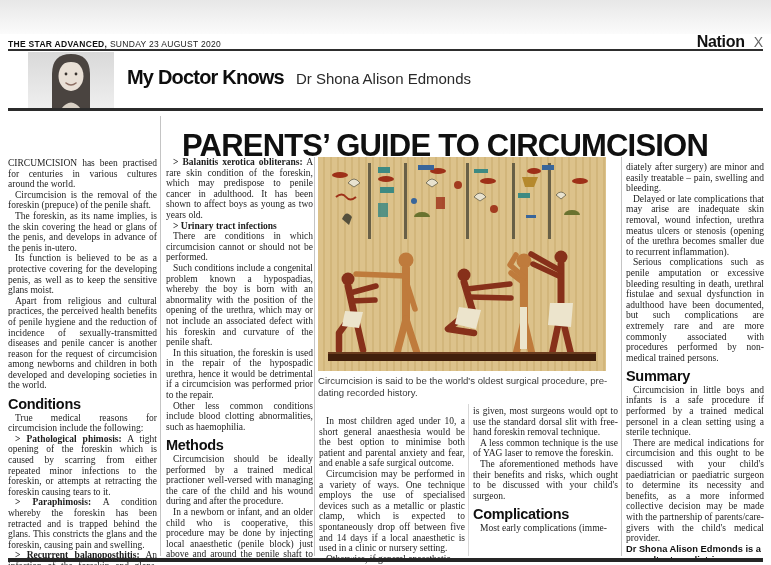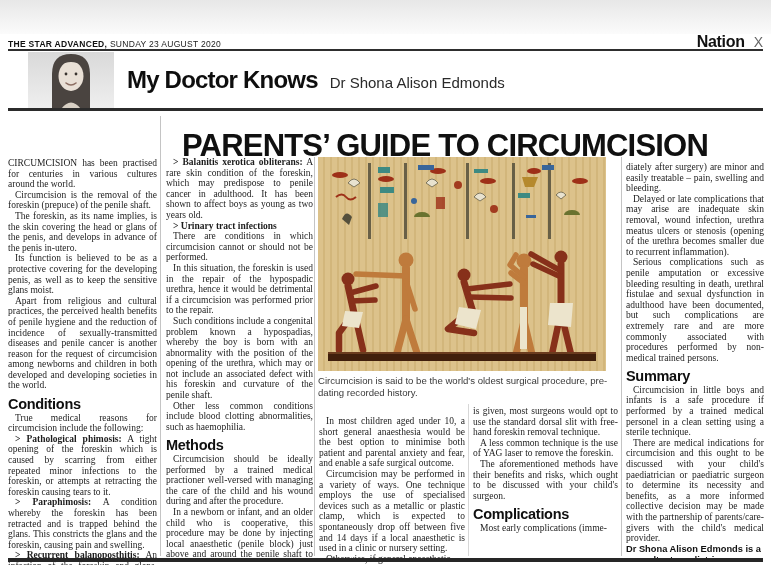--- a/index.html
+++ b/index.html
@@ -13,21 +13,21 @@
   .pubdate{font-size:8.5px;letter-spacing:.3px;color:#111;}
   .pubdate b{font-weight:bold;}
   .pubdate span{font-weight:normal;color:#222;}
   .sectionwrap{display:flex;align-items:baseline;gap:9px;}
   .section{font-size:16px;font-weight:bold;color:#111;letter-spacing:-.3px;}
   .pageletter{font-size:14px;color:#666;}
   .rule1{position:absolute;left:8px;right:8px;top:49px;height:2px;background:#2e2e2e;}
   .photo{position:absolute;left:28px;top:52px;width:86px;height:57px;overflow:hidden;background:#cfcfcf;}
   .mast{position:absolute;left:127px;top:66px;display:flex;align-items:baseline;gap:12px;
         font-family:"Liberation Sans",sans-serif;}
-  .masttitle{font-size:24px;font-weight:800;letter-spacing:-.8px;color:#0e0e0e;}
+  .masttitle{font-size:20px;font-weight:800;letter-spacing:-.8px;color:#0e0e0e;}
   .mastauthor{font-size:15px;color:#2a2a2a;}
   .rule2{position:absolute;left:8px;right:8px;top:108px;height:3px;background:#2b2b2b;}
   .headline{position:absolute;left:166px;top:112px;width:600px;height:42px;
             font-family:"Liberation Sans",sans-serif;font-weight:800;font-size:31px;
             letter-spacing:-.8px;color:#101010;white-space:nowrap;}
   .col{position:absolute;text-align:justify;font-size:9.5px;line-height:10.6px;overflow:hidden;}
   .col p{margin:0;text-indent:7px;}
   .col p.ni{text-indent:0;}
   .colhead{font-family:"Liberation Sans",sans-serif;font-weight:bold;font-size:14.5px;
            letter-spacing:-.3px;margin:8px 0 3px;text-indent:0;color:#0f0f0f;}
@@ -107,22 +107,22 @@
     <p>True medical reasons for circumcision include the following:</p>
     <p><b class="lead">&gt; Pathological phimosis:</b><span> A tight opening of the foreskin which is caused by scarring from either repeated minor infections to the foreskin, or attempts at retracting the foreskin causing tears to it.</span></p>
     <p><b class="lead">&gt; Paraphimosis:</b><span> A condition whereby the foreskin has been retracted and is trapped behind the glans. This constricts the glans and the foreskin, causing pain and swelling.</span></p>
     <p><b class="lead">&gt; Recurrent balanoposthitis:</b><span> An infection of the foreskin and glans, usually due to a pathological phimosis.</span></p>
   </div>
 
   <div class="col colA">
     <p><b class="lead">&gt; Balanitis xerotica obliterans:</b><span> A rare skin condition of the foreskin, which may predispose to penile cancer in adulthood. It has been shown to affect boys as young as two years old.</span></p>
     <p><b class="lead">&gt; Urinary tract infections</b></p>
     <p>There are conditions in which circumcision cannot or should not be performed.</p>
+    <p>Such conditions include a congenital problem known a hypospadias, whereby the boy is born with an abnormality with the position of the opening of the urethra, which may or not include an associated defect with his foreskin and curvature of the penile shaft.</p>
     <p>In this situation, the foreskin is used in the repair of the hypospadic urethra, hence it would be detrimental if a circumcision was performed prior to the repair.</p>
-    <p>Such conditions include a congenital problem known a hypospadias, whereby the boy is born with an abnormality with the position of the opening of the urethra, which may or not include an associated defect with his foreskin and curvature of the penile shaft.</p>
     <p>Other less common conditions include blood clotting abnormalities, such as haemophilia.</p>
     <h3 class="colhead">Methods</h3>
     <p>Circumcision should be ideally performed by a trained medical practioner well-versed with managing the care of the child and his wound during and after the procedure.</p>
     <p>In a newborn or infant, and an older child who is cooperative, this procedure may be done by injecting local anaesthetic (penile block) just above and around the penile shaft to cause numbness.</p>
   </div>
 
   <div class="artwork">
     <svg width="288" height="214" viewBox="0 0 288 214">
 
       <g fill="#55503c" opacity="0.85">

